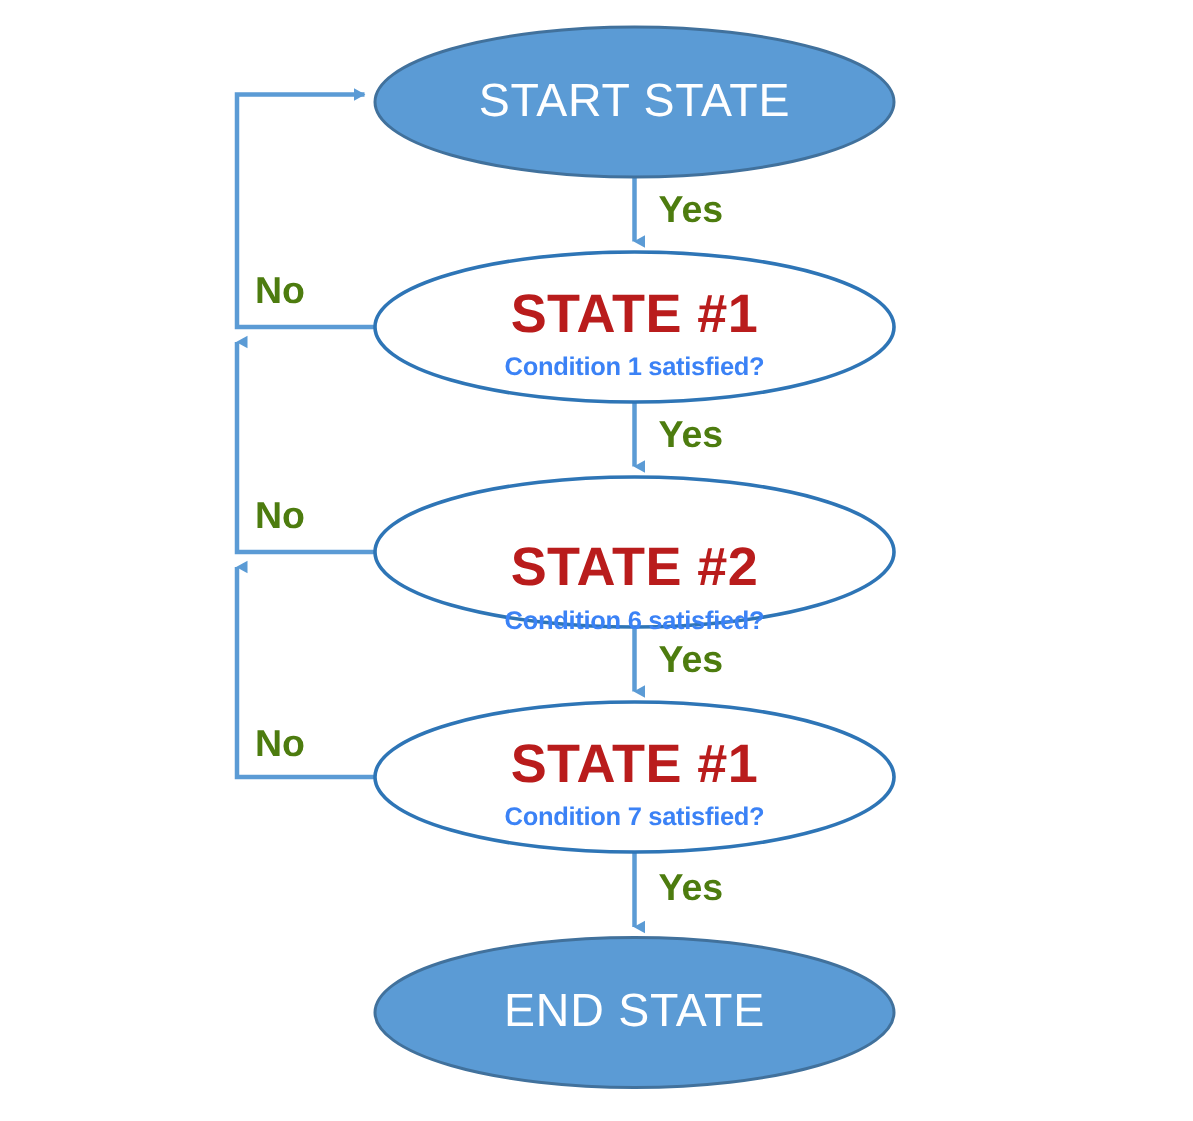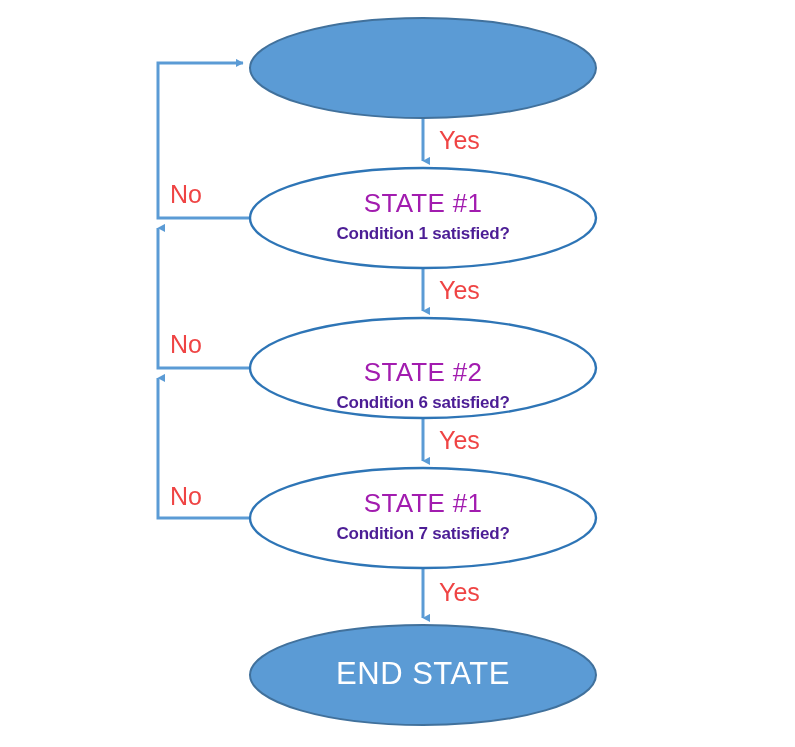--- a/index.html
+++ b/index.html
@@ -39,39 +39,39 @@
     pointer-events: auto;
   }
   .terminal-title {
     font-size: 31px;
     letter-spacing: 0.5px;
     color: #ffffff;
     font-weight: 400;
     line-height: 1.1;
   }
   .decision-title {
-    font-size: 26px;
-    color: #a21caf;
-    font-weight: 400;
+    font-size: 36px;
+    color: #b91c1c;
+    font-weight: 700;
     line-height: 1.1;
     letter-spacing: 0.3px;
   }
   .decision-subtitle {
     font-size: 17px;
-    color: #4c1d95;
+    color: #3b82f6;
     font-weight: bold;
     line-height: 1.1;
     margin-top: 7px;
     letter-spacing: -0.2px;
   }
   .edge-label {
     position: absolute;
     font-size: 25px;
-    color: #ef4444;
-    font-weight: 400;
+    color: #4d7c0f;
+    font-weight: 700;
     line-height: 1;
     white-space: nowrap;
     pointer-events: auto;
   }
 </style>
 </head>
 <body>
 
 <div id="flowchart-canvas">
 
@@ -119,20 +119,23 @@
 
     <ellipse cx="423" cy="368" rx="173" ry="50" fill="#FFFFFF" stroke="#2E75B6" stroke-width="2.4"></ellipse>
 
     <ellipse cx="423" cy="518" rx="173" ry="50" fill="#FFFFFF" stroke="#2E75B6" stroke-width="2.4"></ellipse>
 
     <ellipse cx="423" cy="675" rx="173" ry="50" fill="#5B9BD5" stroke="#41719C" stroke-width="2"></ellipse>
   </svg>
 
   <div class="node-label-layer">
 
+    <div class="node-text" style="left:250px; top:50px; width:346px;">
+      <div class="terminal-title">START STATE</div>
+    </div>
 
     <div class="node-text" style="left:250px; top:189px; width:346px;">
       <div class="decision-title">STATE #1</div>
       <div class="decision-subtitle">Condition 1 satisfied?</div>
     </div>
 
     <div class="node-text" style="left:250px; top:358px; width:346px;">
       <div class="decision-title">STATE #2</div>
       <div class="decision-subtitle">Condition 6 satisfied?</div>
     </div>

